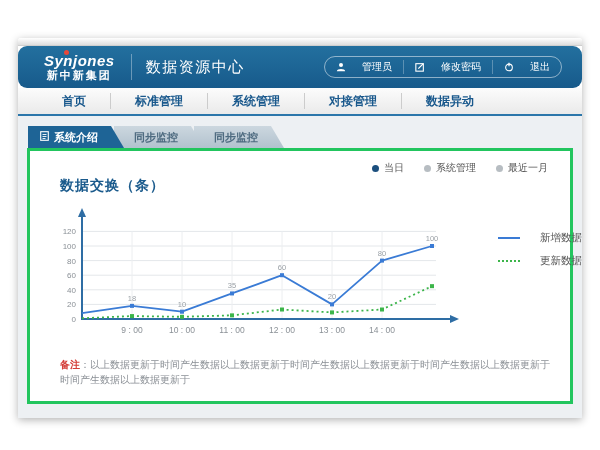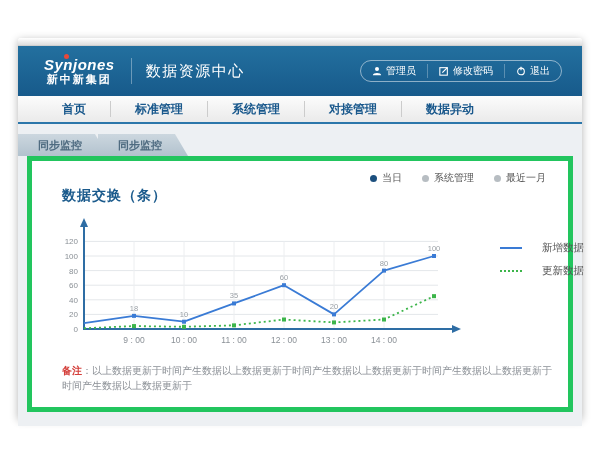--- a/index.html
+++ b/index.html
@@ -5,32 +5,32 @@
   * { box-sizing: border-box; margin: 0; padding: 0; }
   html,body { width:600px; height:450px; background:#ffffff; overflow:hidden;
     font-family:"Liberation Sans","DejaVu Sans",sans-serif; }
 
   .window { position:absolute; left:18px; top:38px; width:564px; height:380px;
     background:#fff; border-radius:3px 3px 0 0; box-shadow:0 2px 8px rgba(0,0,0,.30); }
   .window-top { height:8px; background:linear-gradient(#ffffff,#dedede);
     border-radius:3px 3px 0 0; border-bottom:1px solid #cfcfcf; }
 
   
-  .header { height:50px; background:linear-gradient(#23709f,#175a8b);
-    display:flex; align-items:center; color:#fff; }
+  .header { height:42px; background:linear-gradient(#23709f,#175a8b);
+    display:flex; align-items:center; color:#fff;border-radius:9px; }
   .logo { margin-left:26px; text-align:center; line-height:1; position:relative; }
   .logo-main { font-size:15px; font-weight:bold; letter-spacing:.5px; font-style:italic; }
   .logo-accent { position:absolute; top:-3px; left:20px; width:5px; height:5px;
     border-radius:50%; background:#e8483a; }
   .logo-sub { font-size:11px; font-weight:bold; margin-top:2px; letter-spacing:2px; }
   .header-divider { width:1px; height:26px; background:rgba(255,255,255,.35); margin:0 14px 0 16px; }
   .page-title { font-size:15px; letter-spacing:1.5px; }
   .user-menu { margin-left:auto; margin-right:20px; display:flex; align-items:center;
     border:1px solid rgba(255,255,255,.5); border-radius:12px; padding:3px 0; font-size:10px; }
-  .user-menu-item { display:flex; align-items:center; gap:4px; padding:0 11px; cursor:pointer; white-space:nowrap; }
+  .user-menu-item { display:flex; align-items:center; gap:16px; padding:0 11px; cursor:pointer; white-space:nowrap; }
   .user-menu-item + .user-menu-item { border-left:1px solid rgba(255,255,255,.28); }
   .user-menu-item svg { display:block; }
 
   
   .nav { height:28px; background:linear-gradient(#fcfcfc,#eaeaea);
     border-bottom:2px solid #2b76aa; display:flex; align-items:center; padding-left:20px; }
   .nav-item { padding:0 24px; font-size:12px; color:#19588c; font-weight:bold;
     height:16px; line-height:16px; cursor:pointer; white-space:nowrap; }
   .nav-item + .nav-item { border-left:1px solid #cccccc; }
 
@@ -38,21 +38,21 @@
   .content { background:#edf0f3; height:302px; padding:10px 9px 0; }
   .tabs { display:flex; margin-left:1px; height:22px; position:relative; }
   .tab { height:22px; line-height:22px; font-size:11px; font-weight:bold;
     clip-path:polygon(0 0, calc(100% - 13px) 0, 100% 100%, 0 100%);
     cursor:pointer; white-space:nowrap; }
   .tab.active { background:#1e6496; color:#fff; display:flex; align-items:center;
     gap:5px; padding:0 26px 0 12px; position:relative; z-index:3; }
   .tab.inactive { background:linear-gradient(#ccd7df,#b2c2ce); color:#4e6b80;
     margin-left:-10px; padding:0 26px 0 20px; z-index:1;text-align:right; }
 
-  .panel { background:#fff; border:5px solid #22c55e; height:256px;
+  .panel { background:#fff; border:3px solid #22c55e; height:256px;
     display:flex; flex-direction:column; }
   .filters { display:flex; justify-content:flex-end; gap:20px; align-items:center;
     padding:10px 22px 0 0; font-size:10px; color:#555; }
   .filter { display:flex; align-items:center; gap:5px; cursor:pointer; }
   .dot { width:7px; height:7px; border-radius:50%; background:#b7bdc2; }
   .dot.sel { background:#1c4f7e; }
 
   .ylabel { margin:2px 0 0 30px; font-size:14px; font-weight:bold; color:#1a5a8c; letter-spacing:1px; }
   .chart-row { display:flex; padding-left:16px; }
   svg.chart { width:452px; height:158px; flex:none; }
@@ -115,20 +115,29 @@
   <div class="nav">
     <div class="nav-item">首页</div>
     <div class="nav-item">标准管理</div>
     <div class="nav-item">系统管理</div>
     <div class="nav-item">对接管理</div>
     <div class="nav-item">数据异动</div>
   </div>
 
   <div class="content">
     <div class="tabs">
+      <div class="tab active">
+        <span>
+          <svg width="9" height="10" viewBox="0 0 9 10">
+              <rect x="0.7" y="0.7" width="7.6" height="8.6" fill="none" stroke="#fff" stroke-width="1.1"></rect>
+              <path d="M2.5 3.5h4M2.5 5.5h4M2.5 7.5h3" stroke="#fff" stroke-width="0.9"></path>
+            </svg>
+        </span>
+        <span>系统介绍</span>
+      </div>
       <div class="tab inactive">
         <span>同步监控</span>
       </div>
       <div class="tab inactive">
         <span>同步监控</span>
       </div>
     </div>
 
     <div class="panel">
       <div class="filters">

